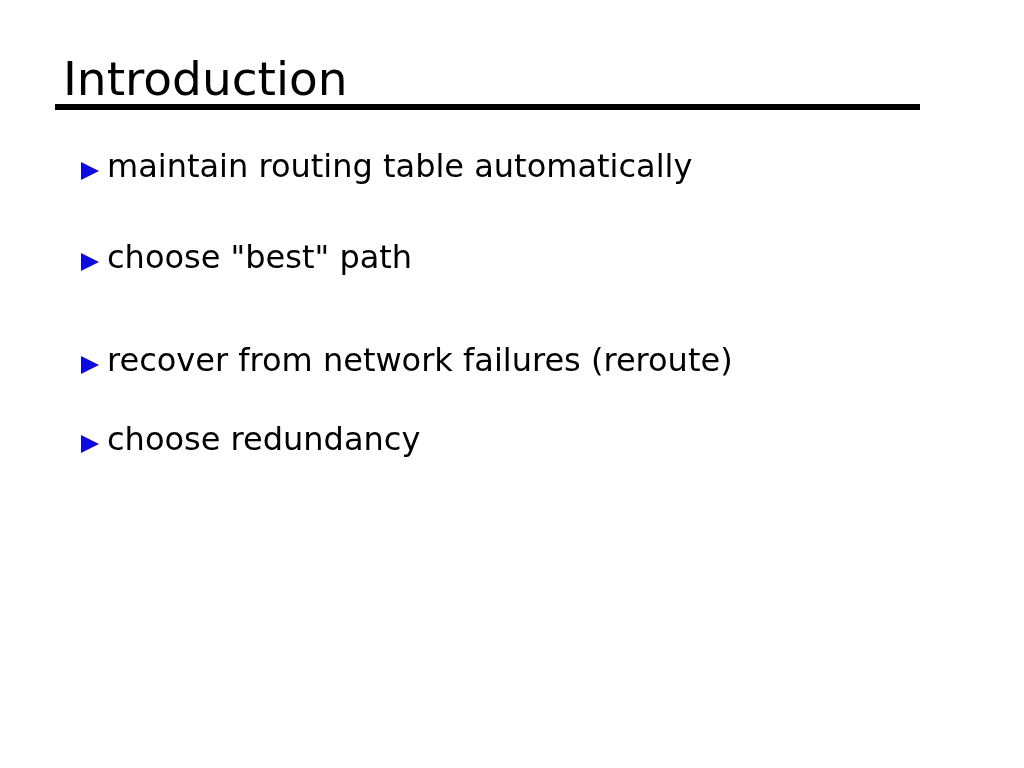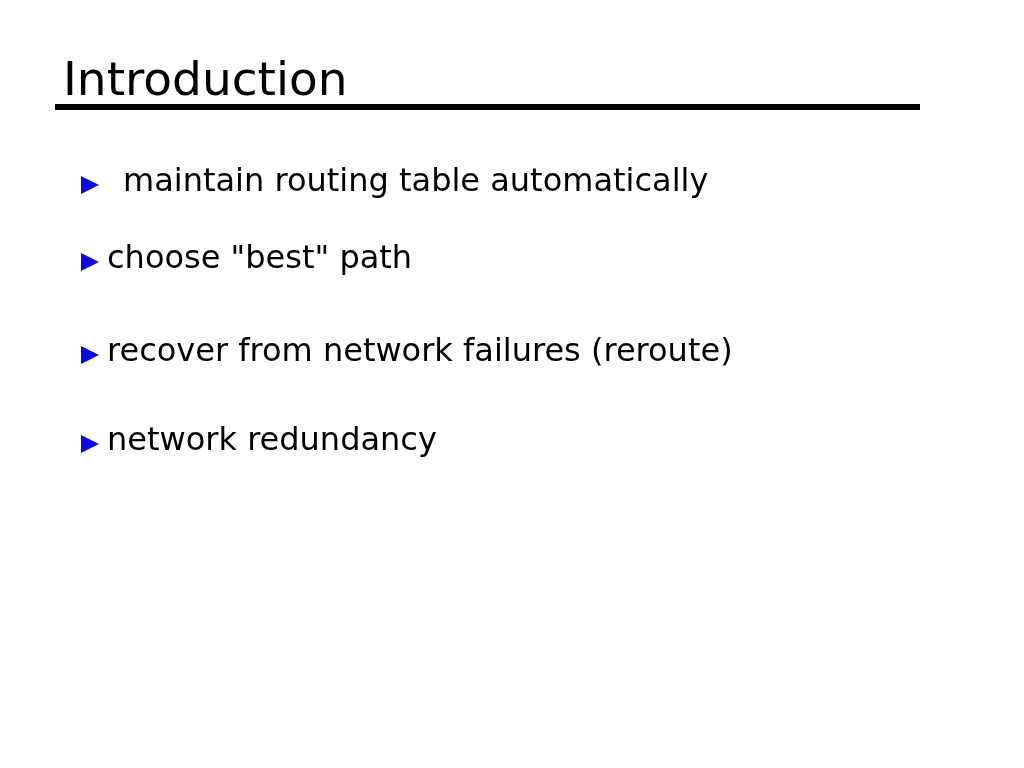--- a/index.html
+++ b/index.html
@@ -34,23 +34,23 @@
     width: 918px;
     height: 6px;
     background: var(--underline, #000000);
   }
   .bullet-row {
     position: absolute;
     left: 81px;
     display: flex;
     align-items: flex-start;
   }
-  .bullet-row.b0 { top: 164px; gap: 16px; }
+  .bullet-row.b0 { top: 150px; }
   .bullet-row.b1 { top: 241px; }
-  .bullet-row.b2 { top: 334px; text-align: center; }
+  .bullet-row.b2 { top: 344px; text-align: center; }
   .bullet-row.b3 { top: 423px; }
   .tri {
     width: 0;
     height: 0;
     border-top: 9px solid transparent;
     border-bottom: 9px solid transparent;
     border-left: 18px solid var(--bullet-marker, #0b0be1);
     margin-top: 12px;
     margin-right: 8px;
     flex: 0 0 auto;
@@ -81,16 +81,16 @@
     <span class="bullet-text">choose "best" path</span>
   </div>
 
   <div class="bullet-row b2">
     <span class="tri"></span>
     <span class="bullet-text">recover from network failures (reroute)</span>
   </div>
 
   <div class="bullet-row b3">
     <span class="tri"></span>
-    <span class="bullet-text">network redundancy</span>
+    <span class="bullet-text">choose redundancy</span>
   </div>
 
 </div>
 
 </body></html>

